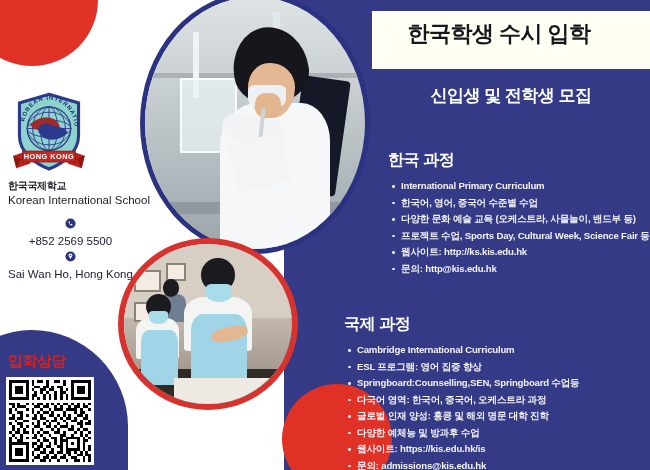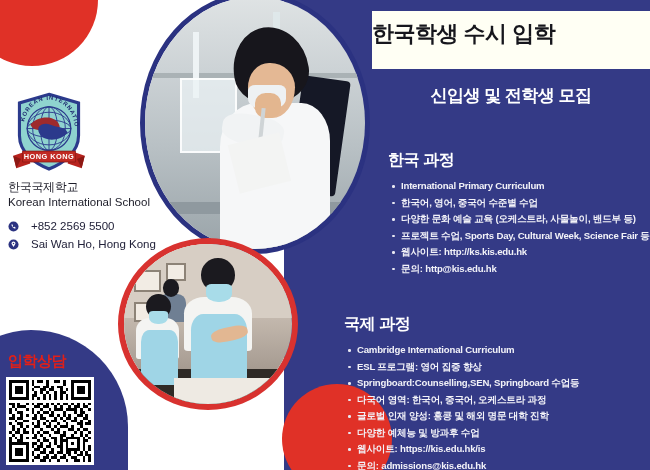--- a/index.html
+++ b/index.html
@@ -227,36 +227,37 @@
     left: 10px; top: 92px;
     width: 78px; height: 84px;
     z-index: 7;
   }
   .school-name {
     position: absolute;
     left: 8px; top: 180px;
     z-index: 7;
   }
   .school-name .kr {
-    font-size: 12px; font-weight: normal; color: #1c1c28;
+    font-size: 10px; font-weight: bold; color: #1c1c28;
     letter-spacing: -0.3px; line-height: 1.25;
   }
   .school-name .en {
     font-size: 11.5px; color: #1c1c28; line-height: 1.3;
   }
   .contact-list {
     position: absolute;
     left: 8px; top: 218px;
     z-index: 7;
   }
   .contact-row {
     display: flex; align-items: center;
-    gap: 12px;
+    gap: 4px;
     font-size: 11.5px; color: #22223a;
     line-height: 1.55;
+    flex-direction: column;
   }
   .cicon { width: 11px; height: 11px; flex: 0 0 11px; display:block; }
 
   .qr-label {
     position: absolute;
     left: 8px; top: 352px;
     font-size: 15px; font-weight: bold;
     color: #e21f17;
     letter-spacing: -0.5px;
     z-index: 8;
@@ -267,22 +268,23 @@
     width: 88px; height: 88px;
     background: #ffffff;
     padding: 3px;
     z-index: 8;
   }
   .qr-box svg { display: block; width: 100%; height: 100%; }
 
   
   .headline {
     position: absolute;
-    left: 372px; top: 19px;
+    left: 388px; top: 19px;
     width: 222px;
+    text-align: center;
     font-size: 22px; font-weight: bold;
     color: #16161c;
     letter-spacing: -0.5px;
     z-index: 8;
   }
   .subhead {
     position: absolute;
     left: 372px; top: 84px;
     width: 278px;
     text-align: center;

